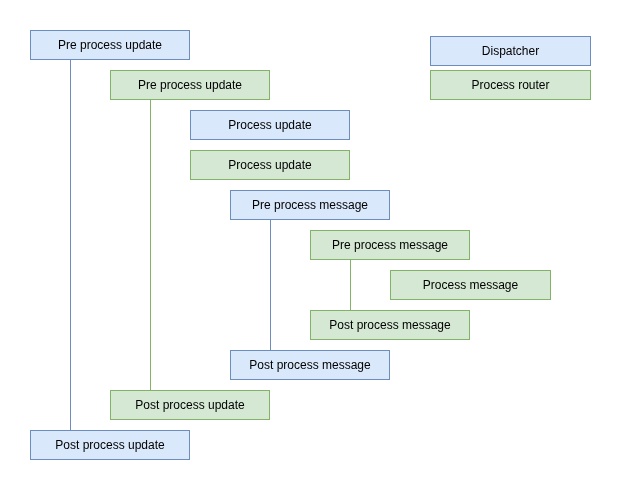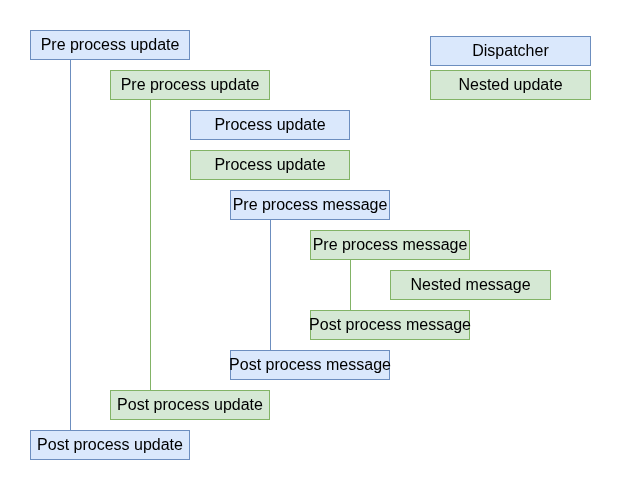--- a/index.html
+++ b/index.html
@@ -15,21 +15,21 @@
     background: #ffffff;
     overflow: hidden;
     font-family: "Liberation Sans", sans-serif;
   }
   .node {
     position: absolute;
     box-sizing: border-box;
     display: flex;
     align-items: center;
     justify-content: center;
-    font-size: 16px;
+    font-size: 12px;
     line-height: 1.2;
     color: #000000;
     text-align: center;
     white-space: nowrap;
   }
   .node.blue {
     background: #dae8fc;
     border: 1px solid #6c8ebf;
   }
   .node.green {
@@ -63,33 +63,33 @@
     <div class="node green" style="left: 190px; top: 150px; width: 160px; height: 30px;">
       <span>Process update</span>
     </div>
     <div class="node blue" style="left: 230px; top: 190px; width: 160px; height: 30px;">
       <span>Pre process message</span>
     </div>
     <div class="node green" style="left: 310px; top: 230px; width: 160px; height: 30px;">
       <span>Pre process message</span>
     </div>
     <div class="node green" style="left: 390px; top: 270px; width: 161px; height: 30px;">
-      <span>Nested message</span>
+      <span>Process message</span>
     </div>
     <div class="node green" style="left: 310px; top: 310px; width: 160px; height: 30px;">
       <span>Post process message</span>
     </div>
     <div class="node blue" style="left: 230px; top: 350px; width: 160px; height: 30px;">
       <span>Post process message</span>
     </div>
     <div class="node green" style="left: 110px; top: 390px; width: 160px; height: 30px;">
       <span>Post process update</span>
     </div>
     <div class="node blue" style="left: 30px; top: 430px; width: 160px; height: 30px;">
       <span>Post process update</span>
     </div>
     <div class="node blue" style="left: 430px; top: 36px; width: 161px; height: 30px;">
       <span>Dispatcher</span>
     </div>
     <div class="node green" style="left: 430px; top: 70px; width: 161px; height: 30px;">
-      <span>Nested update</span>
+      <span>Process router</span>
     </div>
   </div>
 
 </body></html>

